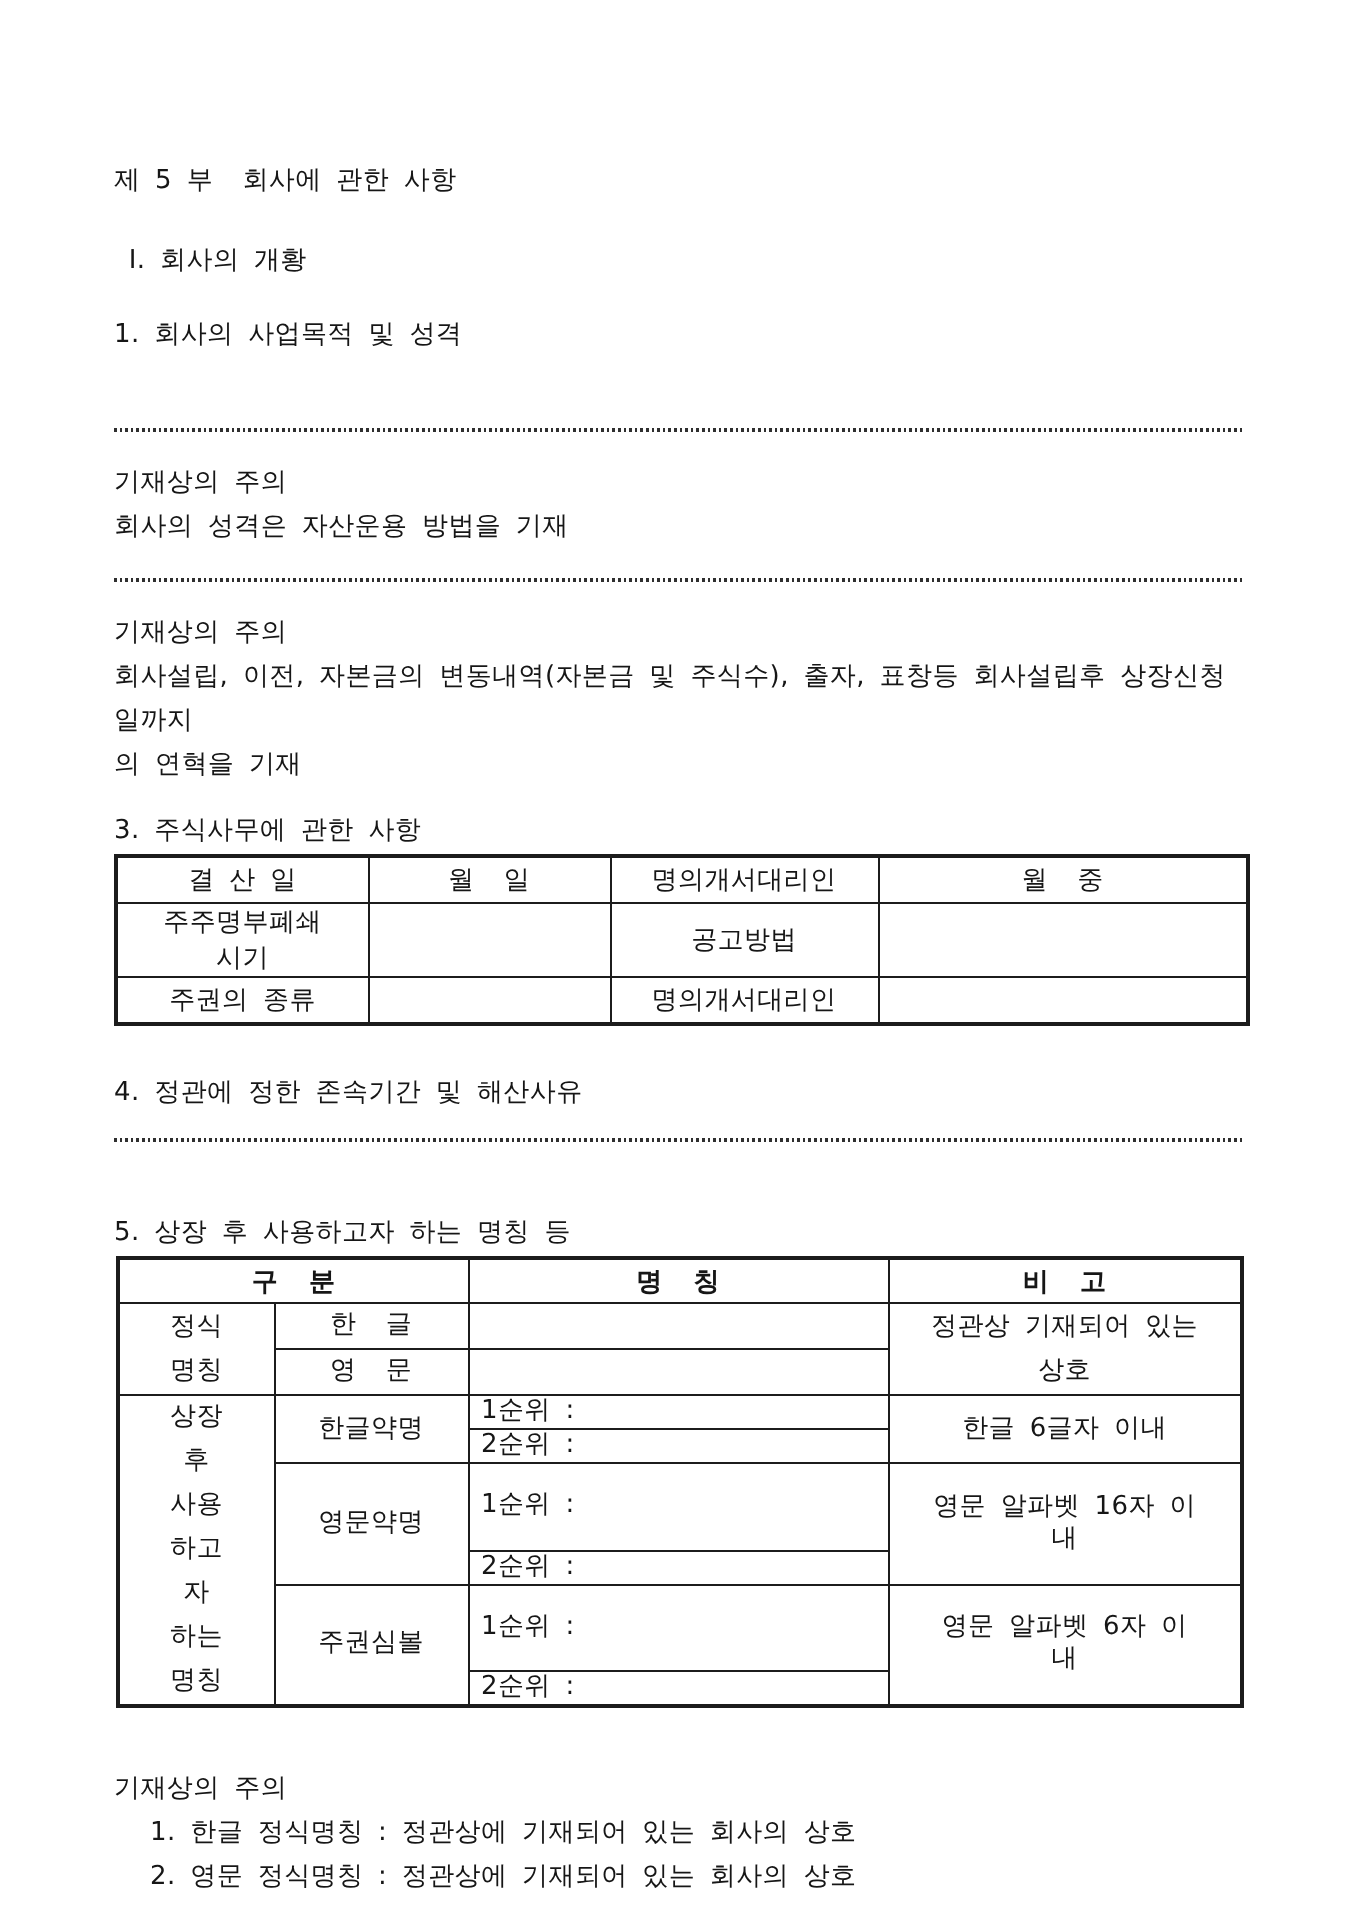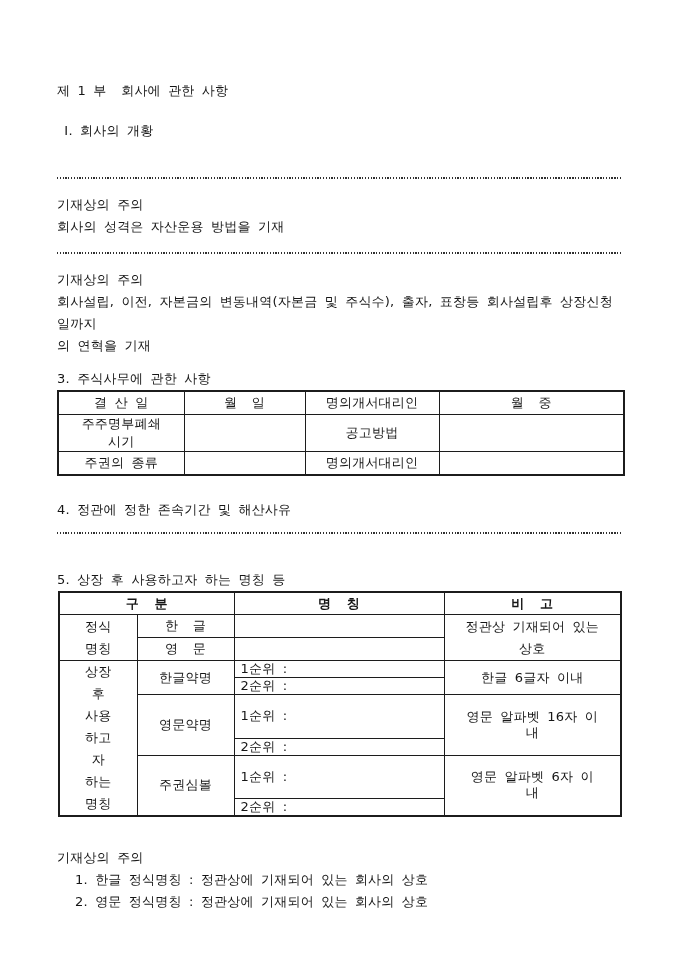--- a/index.html
+++ b/index.html
@@ -34,23 +34,24 @@
   .tbl2 td.multiline{line-height:22px;}
   .footer-title{margin-top:30px;line-height:22px;}
   .footer-item{margin-left:18px;line-height:22px;}
 </style>
 </head>
 <body>
 
 <div class="doc">
   <div class="content">
 
-    <div class="t">제 1 부  회사에 관한 사항</div>
+    <div class="t">제 5 부  회사에 관한 사항</div>
     <div class="t chapter"> Ⅰ. 회사의 개황</div>
 
+    <div class="t h1x">1. 회사의 사업목적 및 성격</div>
     <div class="dotted dot1"></div>
     <div class="t note-title">기재상의 주의</div>
     <div class="t note-line">회사의 성격은 자산운용 방법을 기재</div>
 
     <div class="dotted dot2"></div>
     <div class="t note-title">기재상의 주의</div>
     <div class="t note-line">회사설립, 이전, 자본금의 변동내역(자본금 및 주식수), 출자, 표창등 회사설립후 상장신청일까지
 의 연혁을 기재</div>
 
     <div class="t h3x">3. 주식사무에 관한 사항</div>

